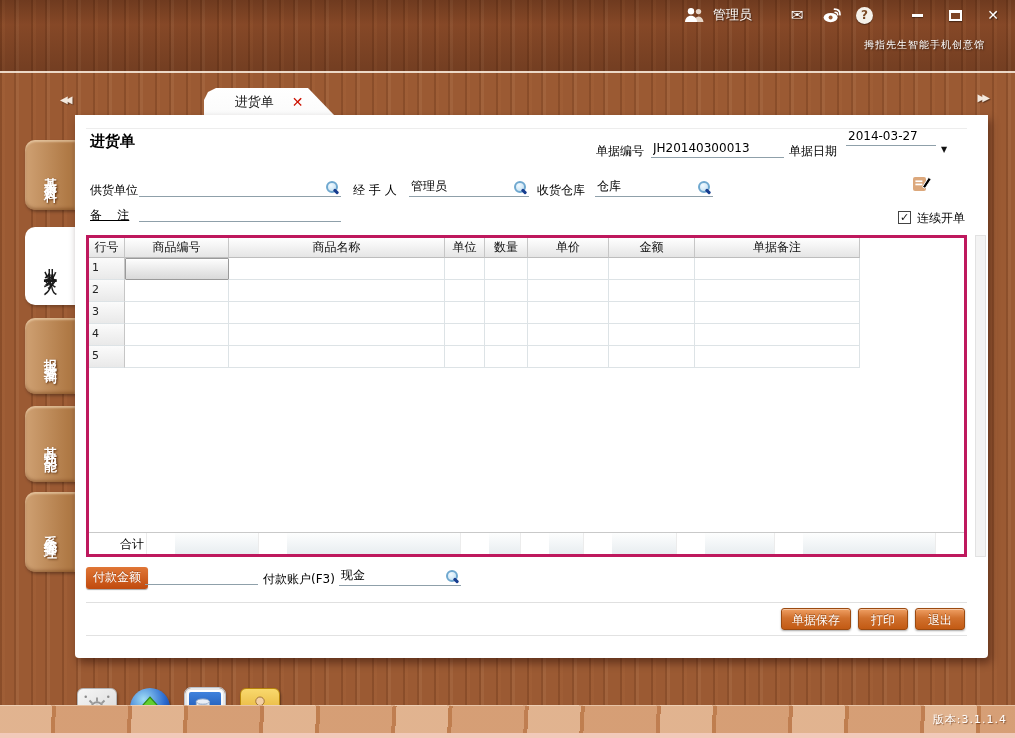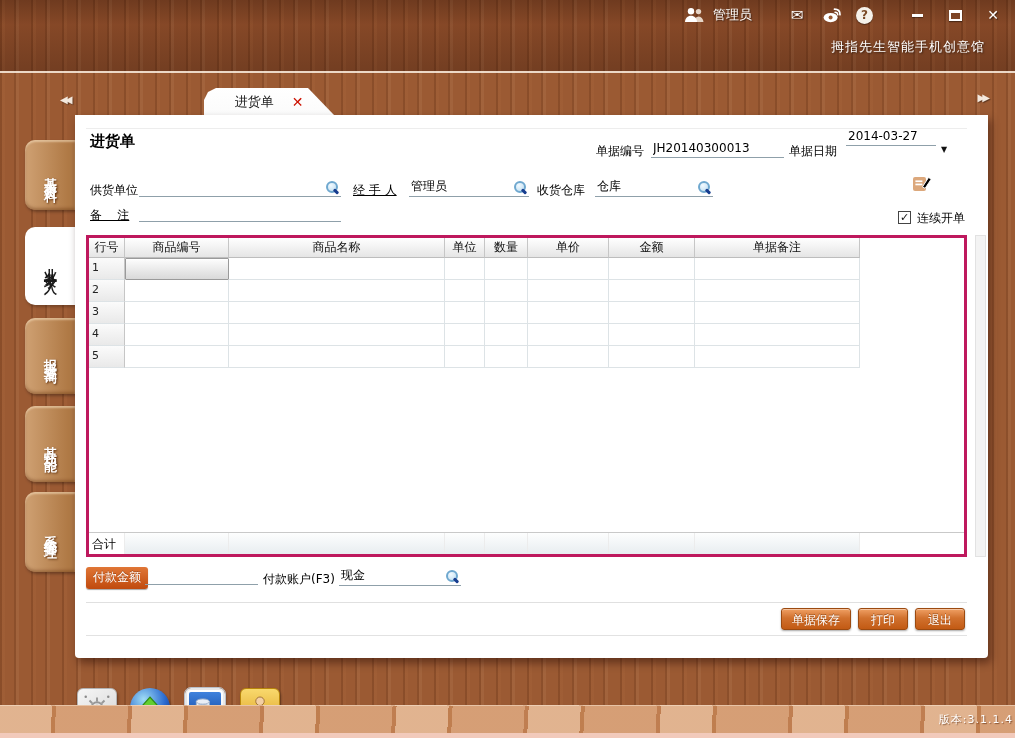--- a/index.html
+++ b/index.html
@@ -46,21 +46,21 @@
     text-shadow:1px 1px 1px rgba(0,0,0,0.5); cursor:default; }
   .tb-ic { display:inline-flex; align-items:center; justify-content:center; width:22px; height:18px; margin-right:13px;
     color:#fff; font-size:15px; text-shadow:1px 1px 1px rgba(0,0,0,0.5); }
   .help-circle { width:17px; height:17px; border-radius:50%; background:#f5f1ea; color:#7b4a26; font-size:12px;
     font-weight:bold; display:inline-flex; align-items:center; justify-content:center; margin-right:18px;
     box-shadow:0 1px 1px rgba(0,0,0,0.4); }
   .win-btn { display:inline-flex; align-items:center; justify-content:center; width:24px; height:18px; margin-left:14px; }
   .min-bar { width:11px; height:3px; background:#fff; box-shadow:0 1px 1px rgba(0,0,0,0.4); }
   .max-box { width:13px; height:11px; border:2px solid #fff; border-top-width:3px; box-shadow:0 1px 1px rgba(0,0,0,0.4); }
   .close-x { color:#fff; font-size:14px; font-weight:bold; text-shadow:1px 1px 1px rgba(0,0,0,0.5); }
-  .company { position:absolute; right:30px; top:38px; color:#fff; font-size:13px; letter-spacing:1px;
+  .company { position:absolute; right:30px; top:38px; color:#fff; font-size:10px; letter-spacing:1px;
     text-shadow:1px 1px 2px rgba(0,0,0,0.55); }
 
   
   .tab-scroll { position:absolute; color:#f3e8dd; font-size:10px; letter-spacing:-3px; text-shadow:1px 1px 1px rgba(0,0,0,0.4); cursor:pointer; }
   .scroll-left { left:60px; top:94px; }
   .scroll-right { right:28px; top:92px; }
   .tab { position:absolute; top:88px; height:27px; display:flex; align-items:center; justify-content:center; gap:18px;
     font-size:13px; clip-path:polygon(0 100%, 0 12px, 4px 4px, 12px 0, calc(100% - 26px) 0, 100% 100%); cursor:pointer; }
   .tab-nav { left:85px; width:122px; color:#fff; text-shadow:1px 1px 1px rgba(90,40,10,0.6);
     background:linear-gradient(180deg, rgba(236,212,190,0.85), rgba(198,160,128,0.85)); }
@@ -114,21 +114,21 @@
   .g-row .cell { border-right:1px solid #dde3e6; border-bottom:1px solid #dde3e6; background:#fff; }
   .g-row .rn { background:linear-gradient(180deg,#fbfbfb,#e9e9e9); border-right:1px solid #c6c6c6;
     font-size:11px; padding:3px 0 0 3px; color:#222; }
   .cell.focused { background:linear-gradient(180deg,#fdfdfd,#d9d9d9); border:1px solid #9a9a9a; border-radius:1px;
     box-shadow:inset 0 1px 0 #fff; }
   .c0{width:36px;} .c1{width:104px;} .c2{width:216px;} .c3{width:40px;} .c4{width:43px;}
   .c5{width:81px;} .c6{width:86px;} .c7{width:165px;text-align:right;}
   .cf { flex:1; border:none !important; background:#fff !important; }
   .g-space { flex:1; }
   .g-footer { display:flex; height:22px; border-top:1px solid #c9c9c9; }
-  .g-footer .cell { border-right:1px solid #ececec; background:linear-gradient(180deg,#fdfefe,#e8edf0); }
+  .g-footer .cell { border-right:1px solid #ececec; background:linear-gradient(180deg,#fdfefe,#e8edf0);margin-left:28px; }
   .g-footer .tot { background:#fff; font-size:12px; padding:3px 0 0 3px; }
   .scroll-strip { position:absolute; left:900px; top:120px; width:11px; height:322px; background:#f3f3f3; border:1px solid #e2e2e2; }
 
   
   .amount-chip { position:absolute; left:11px; top:452px; padding:2px 7px 3px; border-radius:3px; color:#fff; font-size:12px;
     background:linear-gradient(180deg,#e07636,#c04a0e); box-shadow:0 1px 1px rgba(0,0,0,0.35); text-shadow:0 -1px 0 rgba(0,0,0,0.25); cursor:pointer; }
   .sep { position:absolute; left:11px; top:487px; width:881px; height:1px; background:#e0e0e0; }
   .btn-row { position:absolute; right:23px; top:493px; display:flex; gap:7px; }
   .obtn { min-width:50px; height:22px; padding:6px 10px 3px; border:1px solid #9c4a10; border-radius:3px; color:#fff; font-size:12px;
     background:linear-gradient(180deg,#f0a064,#d1712e 45%,#c25a14); box-shadow:0 1px 2px rgba(0,0,0,0.35), inset 0 1px 0 rgba(255,255,255,0.4);
@@ -147,21 +147,21 @@
     display:flex; align-items:center; justify-content:center; }
   .user-box { background:linear-gradient(180deg,#f9d96d,#dba021); border:1px solid #b8860b; box-shadow:1px 2px 3px rgba(0,0,0,0.35); }
 
   .shelf { position:absolute; left:0; top:705px; width:1015px; height:28px;
     background-color:#cd8e60;
     background-image:repeating-linear-gradient(93deg,
       rgba(255,236,214,0.40) 0 52px, rgba(160,90,40,0.30) 52px 56px,
       rgba(255,236,214,0.18) 56px 128px, rgba(150,80,35,0.25) 128px 132px);
     border-top:1px solid rgba(255,240,225,0.45); }
   .bottom-strip { position:absolute; left:0; top:733px; width:1015px; height:5px; background:#f2cabb; }
-  .version { position:absolute; right:2px; top:712px; color:#fff; font-size:11px; letter-spacing:1px;
+  .version { position:absolute; right:8px; top:712px; color:#fff; font-size:11px; letter-spacing:1px;
     text-shadow:1px 1px 1px rgba(90,40,10,0.6); }
 </style>
 </head>
 <body>
 
 <div class="stage">
 
   <div class="banner">
     <div class="banner-icons">
       <span class="user-chip">
@@ -230,21 +230,21 @@
     <div class="ufield" style="left:771px; top:12px; width:90px;">
       <input style="padding-right: 2px;" value="2014-03-27">
     </div>
     <span class="dd-arrow" style="left:866px; top:30px;">▼</span>
 
     <span class="lbl" style="left:15px; top:67px;">供货单位</span>
     <div class="ufield" style="left:64px; top:63px; width:202px;">
       <input value="" style="">
       <span class="mag"></span>
     </div>
-    <span class="lbl" style="left:278px; top:67px;text-decoration:underline;">经 手 人</span>
+    <span class="lbl" style="left:278px; top:67px;">经 手 人</span>
     <div class="ufield" style="left:334px; top:63px; width:120px;">
       <input value="管理员" style="">
       <span class="mag"></span>
     </div>
     <span class="lbl" style="left:462px; top:67px;">收货仓库</span>
     <div class="ufield" style="left:520px; top:63px; width:118px;">
       <input value="仓库" style="">
       <span class="mag"></span>
     </div>
     <span class="edit-ic">

